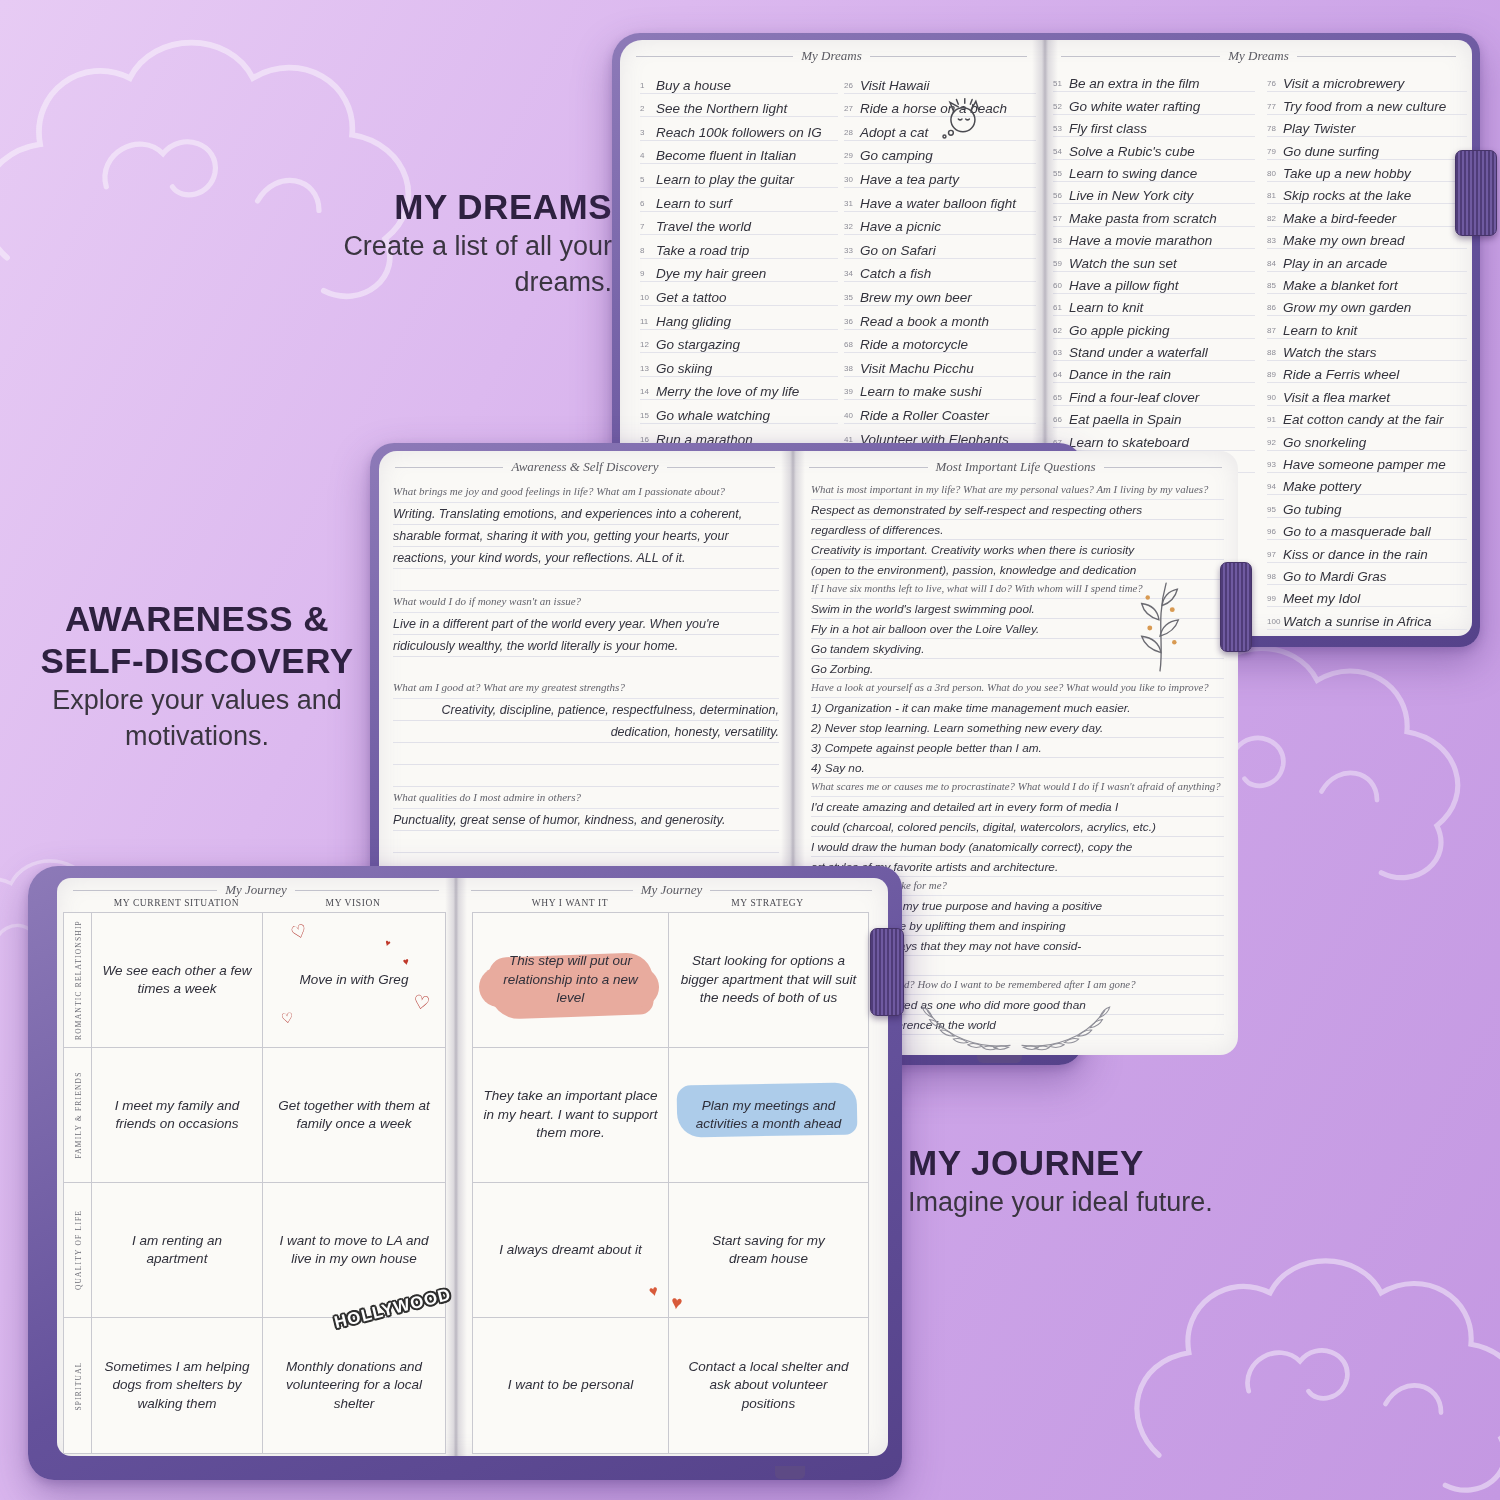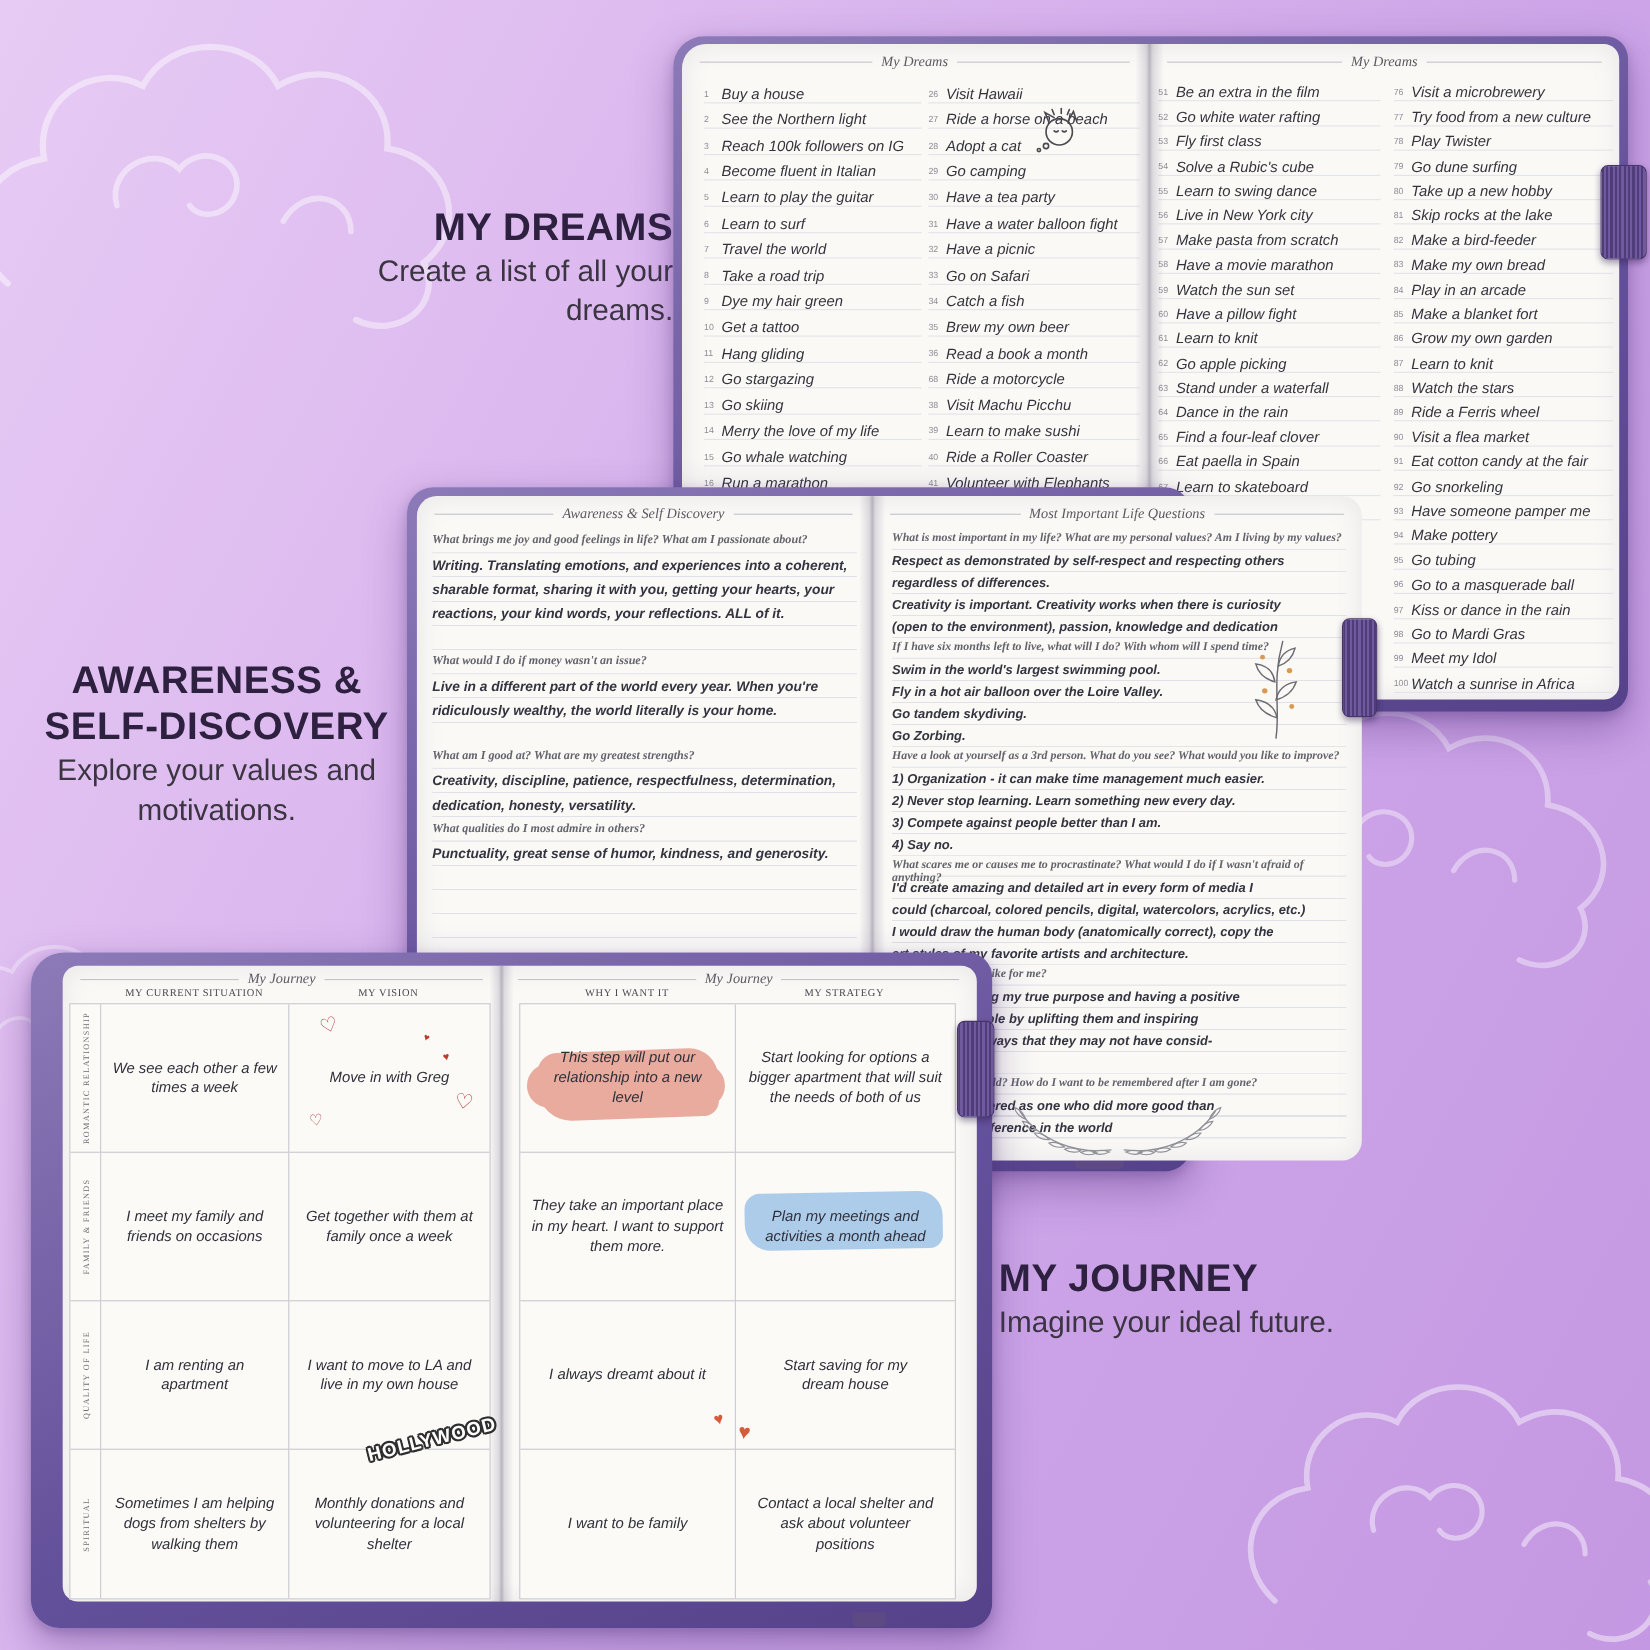--- a/index.html
+++ b/index.html
@@ -49,34 +49,34 @@
   .pg-dl{left:0;width:423px;} .pg-dr{left:425px;width:427px;}
   .dcol{position:absolute;top:30px;}
   .c1{left:20px;width:198px;} .c2{left:224px;width:192px;}
   .c3{left:8px;width:202px;}  .c4{left:222px;width:200px;}
   .ditem{display:flex;align-items:flex-end;border-bottom:1px solid #e3e3ea;overflow:visible;}
   .pg-dl .ditem{height:22.6px;} .pg-dr .ditem{height:21.4px;}
   .dn{flex:none;width:16px;font-size:8px;color:#8d8d97;padding-bottom:3px;}
   .dt{font-size:13.5px;font-style:italic;color:#33333d;white-space:nowrap;}
   
   .aw{left:0;width:412px;} .lq{left:414px;width:445px;}
-  .qa-wrap{position:absolute;top:30px;font-weight:bold;}
+  .qa-wrap{position:absolute;top:30px;}
   .aw .qa-wrap{left:14px;right:12px;}
   .lq .qa-wrap{left:18px;right:14px;}
   .q{font-family:"Liberation Serif",serif;font-style:italic;color:#63636c;border-bottom:1px solid #e4e4ec;}
   .aw .q{font-size:11px;height:17px;margin-top:4px;}
   .lq .q{font-size:10.8px;height:16px;margin-top:2px;}
   .a{white-space:pre-line;font-style:italic;color:#343440;}
   .aw .a{font-size:12.5px;line-height:22px;
     background-image:repeating-linear-gradient(to bottom,transparent 0 21px,#e1e1e9 21px 22px);}
   .lq .a{font-size:11.8px;line-height:20px;
     background-image:repeating-linear-gradient(to bottom,transparent 0 19px,#e1e1e9 19px 20px);}
   .aw .qa:nth-of-type(1) .a{padding-bottom:22px;}
   .aw .qa:nth-of-type(2) .a{padding-bottom:20px;}
-  .aw .qa:nth-of-type(3) .a{}
+  .aw .qa:nth-of-type(3) .a{padding-bottom:44px;text-align:right;}
   .aw .qa:nth-of-type(4) .a{padding-bottom:66px;}
   .ruled-tail{height:100px;background-image:repeating-linear-gradient(to bottom,transparent 0 21px,#e1e1e9 21px 22px);}
   .doodle{position:absolute;}
   
   .jl{left:0;width:398px;} .jr{left:398px;width:433px;}
   .jhead{position:absolute;top:20px;font-family:"Liberation Serif",serif;font-size:9.5px;
     letter-spacing:.6px;color:#4a4a52;text-align:center;}
   .jh1{left:34px;width:171px;} .jh2{left:205px;width:182px;}
   .jh3{left:17px;width:196px;} .jh4{left:213px;width:199px;}
   .jgrid{position:absolute;top:34px;display:grid;grid-auto-rows:135px;border:1px solid #c9c9d0;background:#fbfaf7;}
@@ -697,21 +697,21 @@
           </div>
           <div class="jcell bR bB">
             <span class="jt">I always dreamt about it</span>
             <span class="ht ht3" style="left:176px;top:100px;font-size:15px;transform:rotate(-14deg)">♥</span>
             <span class="ht ht3" style="left:198px;top:110px;font-size:19px;transform:rotate(8deg)">♥</span>
           </div>
           <div class="jcell bB">
               <span class="jt" style="max-width:150px">Start saving for my dream house</span>
             </div>
           <div class="jcell bR">
-              <span class="jt">I want to be family</span>
+              <span class="jt">I want to be personal</span>
             </div>
           <div class="jcell">
               <span class="jt" style="max-width:170px">Contact a local shelter and ask about volunteer positions</span>
             </div>
         </div>
       </div>
     </div>
   </div>
 
 </div>

